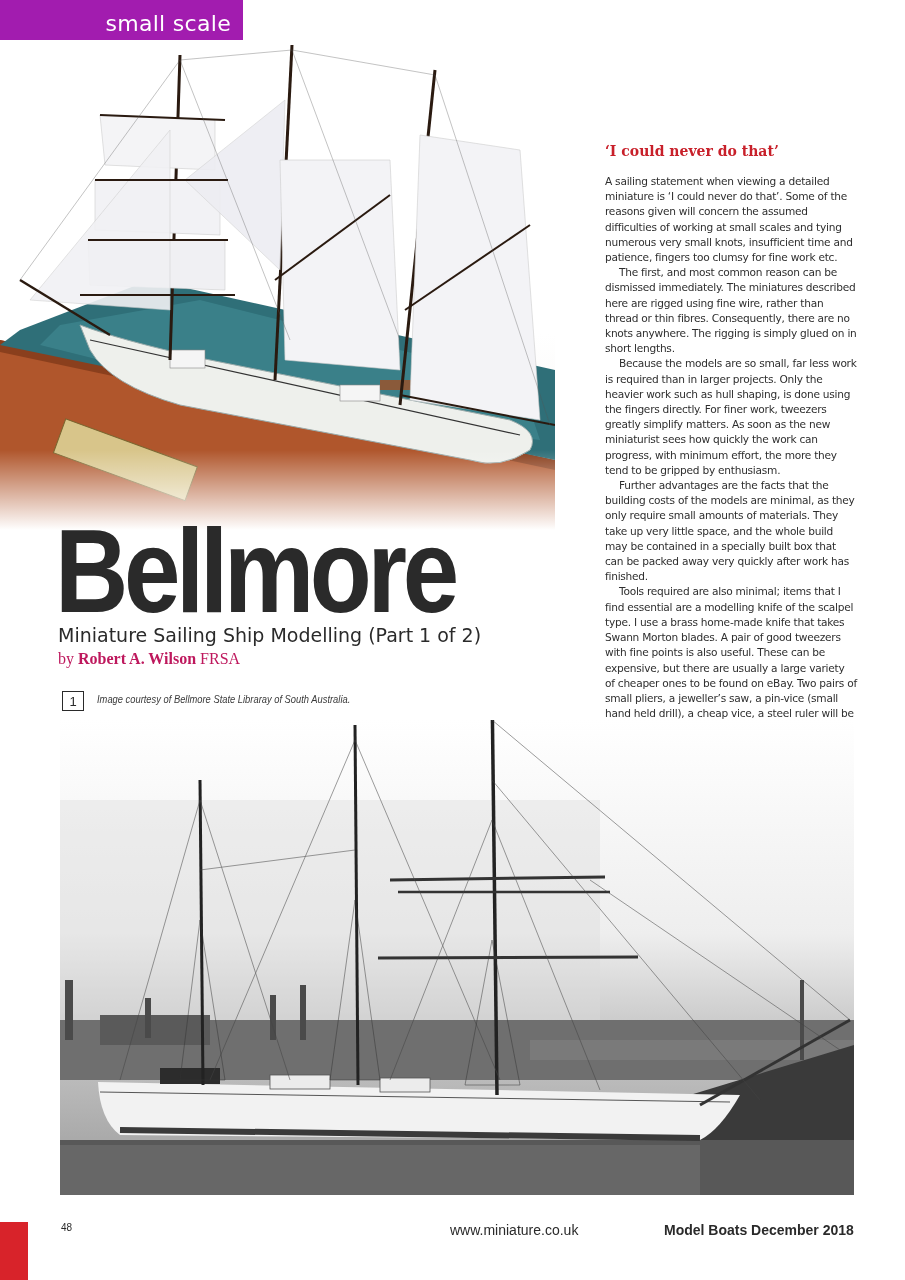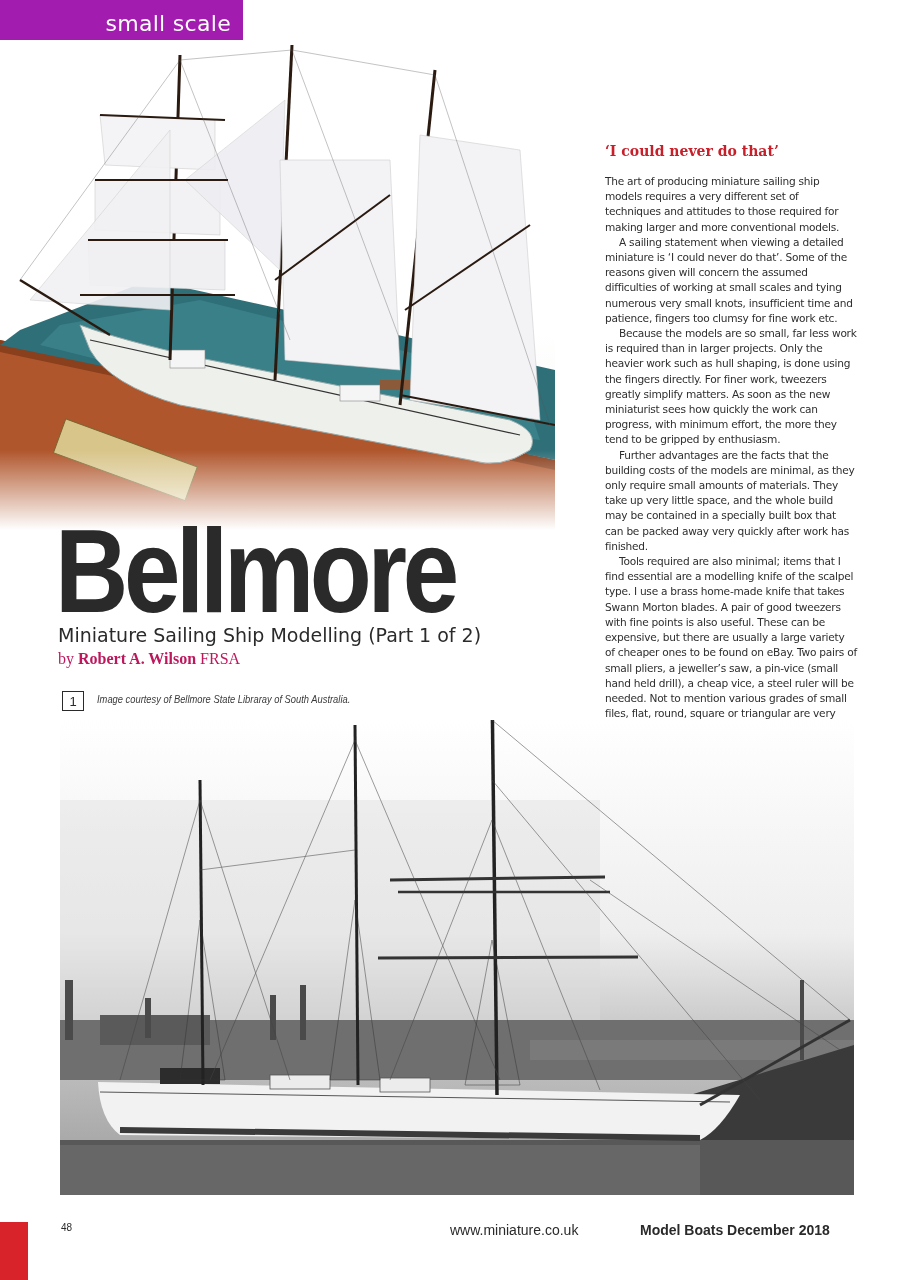--- a/index.html
+++ b/index.html
@@ -68,21 +68,21 @@
   
   .historic-photo {
     position: absolute; left: 60px; top: 720px; width: 794px; height: 475px; overflow: hidden;
   }
   .historic-photo svg { position: absolute; left: 0; top: 0; }
 
   
   .footer-bar { position: absolute; left: 0; top: 1222px; width: 28px; height: 58px; background: #d8232a; }
   .page-number { position: absolute; left: 61px; top: 1222px; font-size: 10px; color: #2a2a2a; }
   .footer-url { position: absolute; left: 450px; top: 1222px; font-size: 14px; color: #2a2a2a; }
-  .footer-issue { position: absolute; left: 640px; top: 1222px; font-size: 14px; font-weight: 700; color: #2a2a2a; }
+  .footer-issue { position: absolute; left: 664px; top: 1222px; font-size: 14px; font-weight: 700; color: #2a2a2a; }
 </style>
 </head>
 <body>
 
 <div class="section-tab">
   <span>small scale</span>
 </div>
 
 <div class="hero-photo">
   <svg width="555" height="490" viewBox="0 0 555 490">
@@ -148,22 +148,22 @@
   <span>by</span>
   <b>Robert A. Wilson</b>
   <span>FRSA</span>
 </div>
 
 <div class="fig-box">1</div>
 <div class="fig-caption">Image courtesy of Bellmore State Libraray of South Australia.</div>
 
 <div class="article">
   <h2>‘I could never do that’</h2>
-  <p>The art of producing miniature sailing ship models requires a very different set of techniques and attitudes to those required for making larger and more conventional models.</p>
   <p>A sailing statement when viewing a detailed miniature is ‘I could never do that’. Some of the reasons given will concern the assumed difficulties of working at small scales and tying numerous very small knots, insufficient time and patience, fingers too clumsy for fine work etc.</p>
+  <p>The first, and most common reason can be dismissed immediately. The miniatures described here are rigged using fine wire, rather than thread or thin fibres. Consequently, there are no knots anywhere. The rigging is simply glued on in short lengths.</p>
   <p>Because the models are so small, far less work is required than in larger projects. Only the heavier work such as hull shaping, is done using the fingers directly. For finer work, tweezers greatly simplify matters. As soon as the new miniaturist sees how quickly the work can progress, with minimum effort, the more they tend to be gripped by enthusiasm.</p>
   <p>Further advantages are the facts that the building costs of the models are minimal, as they only require small amounts of materials. They take up very little space, and the whole build may be contained in a specially built box that can be packed away very quickly after work has finished.</p>
   <p>Tools required are also minimal; items that I find essential are a modelling knife of the scalpel type. I use a brass home-made knife that takes Swann Morton blades. A pair of good tweezers with fine points is also useful. These can be expensive, but there are usually a large variety of cheaper ones to be found on eBay. Two pairs of small pliers, a jeweller’s saw, a pin-vice (small hand held drill), a cheap vice, a steel ruler will be needed. Not to mention various grades of small files, flat, round, square or triangular are very useful and quite cheap.</p>
 </div>
 
 <div class="historic-photo">
   <svg width="794" height="475" viewBox="0 0 794 475">
     <defs>
       <linearGradient id="sky" x1="0" y1="0" x2="0" y2="1">
         <stop offset="0" stop-color="#ffffff"></stop>

